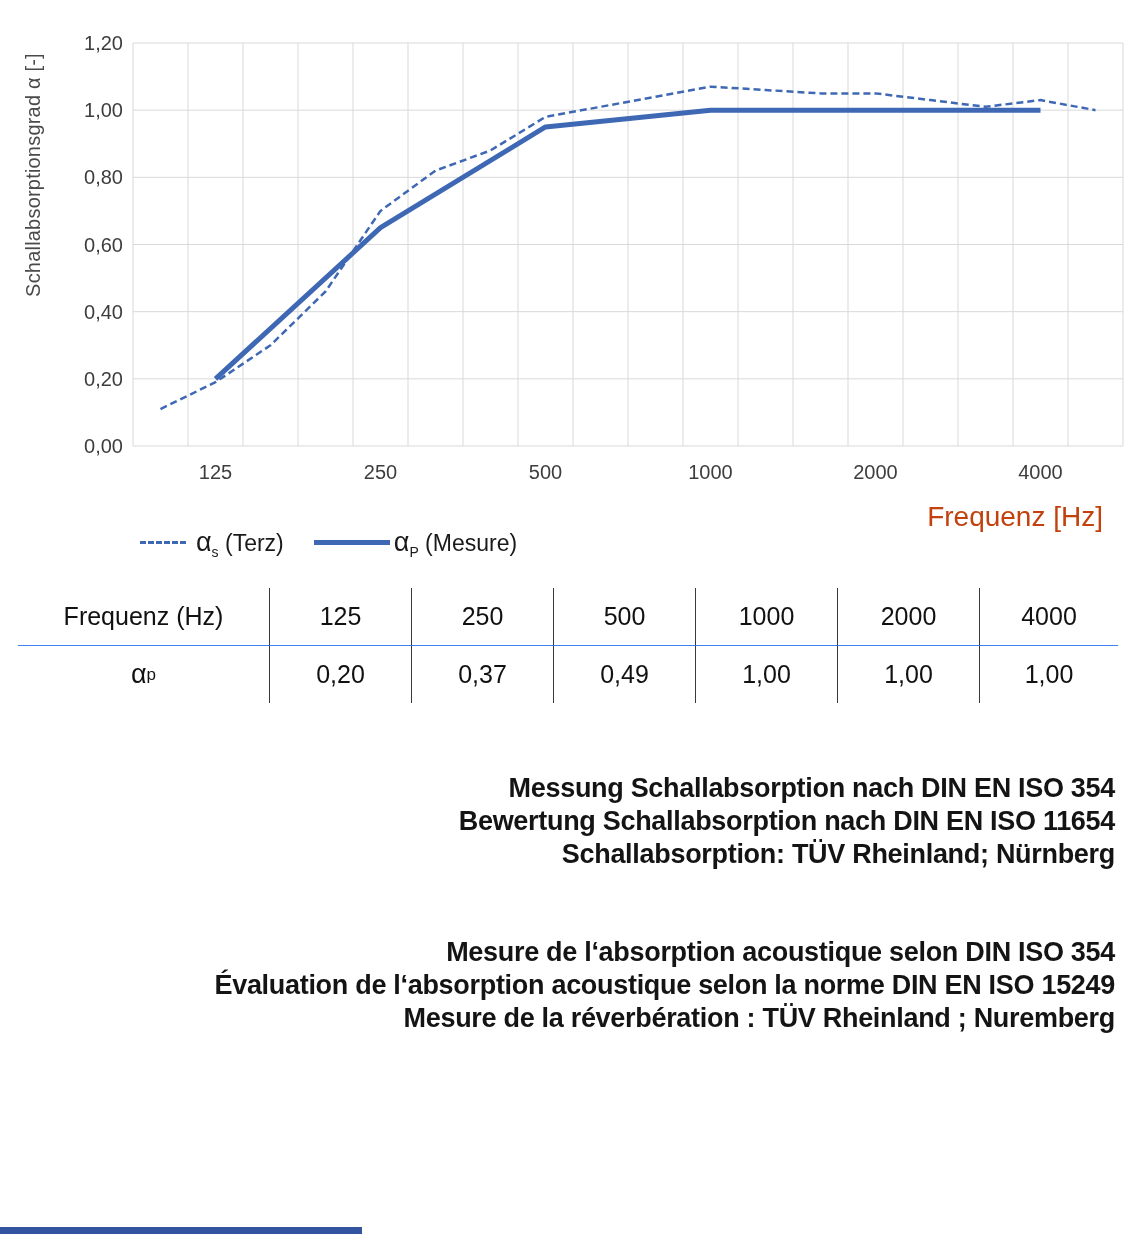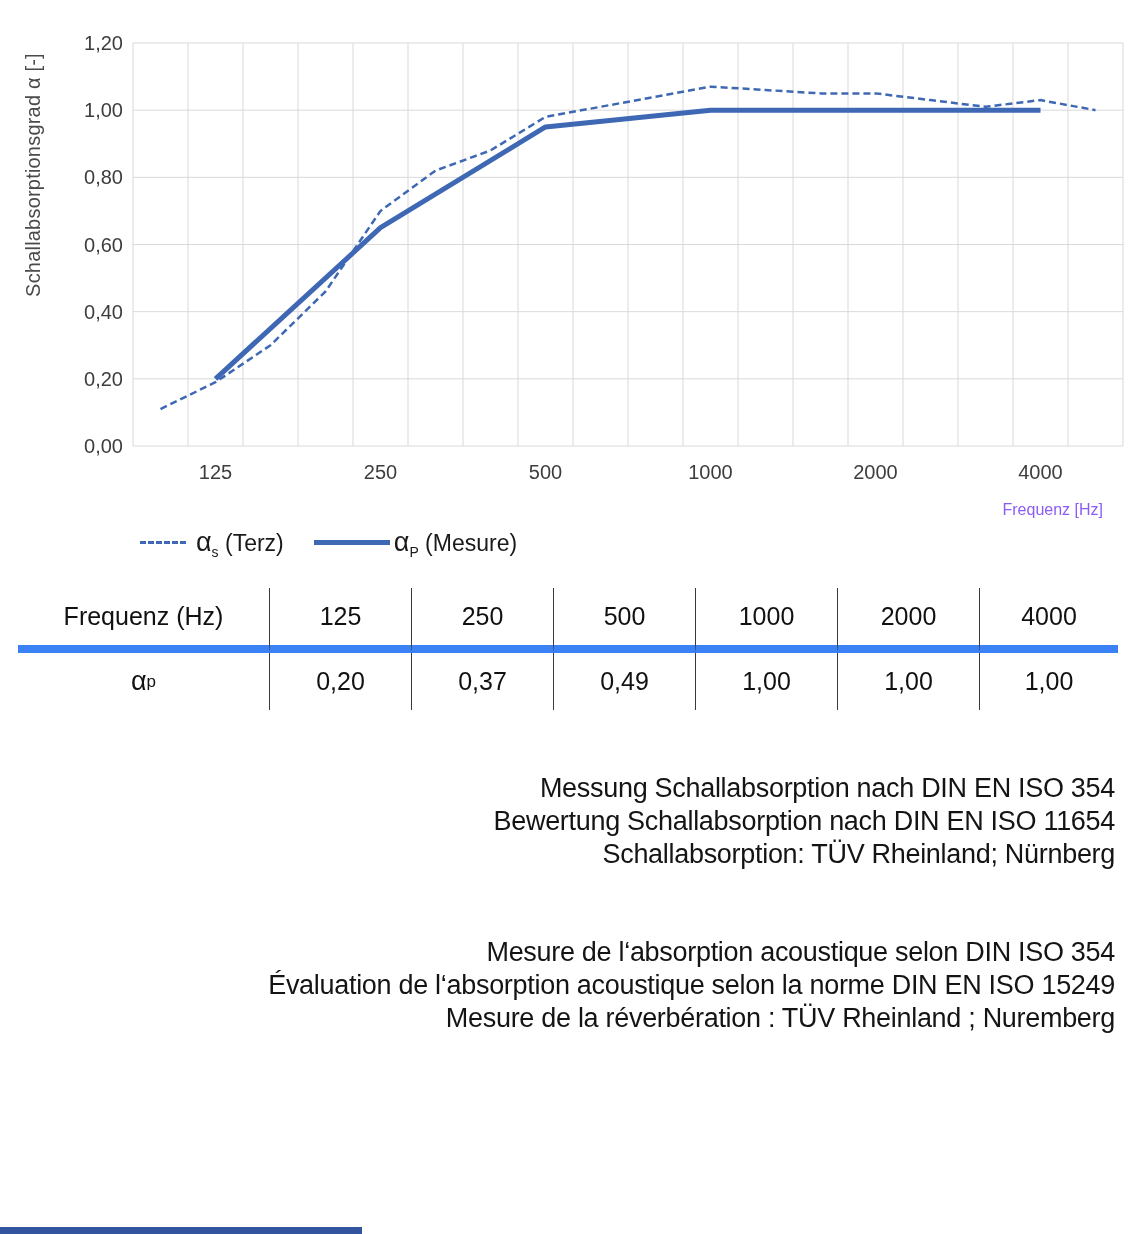--- a/index.html
+++ b/index.html
@@ -5,42 +5,42 @@
   html,body{margin:0;padding:0;background:#ffffff;}
   body{font-family:"Liberation Sans","DejaVu Sans",sans-serif;color:#141414;}
   .page{position:relative;width:1135px;height:1234px;background:#fff;overflow:hidden;}
 
   
   .chart-wrap{position:absolute;left:0;top:0;width:1135px;height:580px;}
   #plot{position:absolute;left:0;top:0;}
   #plot text{font:20px "Liberation Sans","DejaVu Sans",sans-serif;fill:#3d3d3d;}
   .y-title{position:absolute;left:33px;top:175px;transform:translate(-50%,-50%) rotate(-90deg);
            white-space:nowrap;font-size:20px;color:#4a4a4a;letter-spacing:.2px;}
-  .x-title{position:absolute;right:32px;top:501px;font-size:16px;color:#8b5cf6;}
+  .x-title{position:absolute;right:32px;top:501px;font-size:28px;color:#c2410c;}
   .legend{position:absolute;left:140px;top:526px;height:32px;display:flex;align-items:center;font-size:23px;color:#1a1a1a;}
   .leg-sample{display:inline-block;height:0;}
   .leg-dash{width:46px;border-top:3px dashed #3E68B4;margin-right:10px;}
   .leg-solid{width:76px;border-top:5px solid #3E68B4;margin-right:4px;}
   .leg-label{margin-right:30px;white-space:nowrap;}
   .leg-label .sym{font-size:27px;}
   .leg-label sub{font-size:14px;line-height:0;}
 
   
   .freq-table{position:absolute;left:18px;top:588px;width:1100px;display:grid;
               grid-template-columns:251px 142px 142px 142px 142px 142px 139px;
               font-size:25px;color:#111;}
   .freq-table .cell{display:flex;align-items:center;justify-content:center;height:57px;}
-  .freq-table .hdr{border-bottom:8px solid #3b82f6;}
+  .freq-table .hdr{border-bottom:1px solid #3b82f6;}
   .freq-table .vline{border-left:1.5px solid #3a3a3a;}
   .freq-table .sym{font-size:27px;}
   .freq-table sub{font-size:17px;line-height:0;}
 
   
   .notes{position:absolute;right:20px;text-align:right;font-size:27px;line-height:33px;
-         color:#141414;letter-spacing:-0.3px;white-space:nowrap;}
+         color:#141414;letter-spacing:-0.3px;white-space:nowrap;font-weight:bold;}
   .notes-de{top:772px;}
   .notes-fr{top:936px;}
   .notes-en{top:1100px;}
 
   .footer-bar{position:absolute;left:0;top:1227px;width:362px;height:7px;background:#33549F;}
 </style>
 </head>
 <body>
 
 <div class="page">

